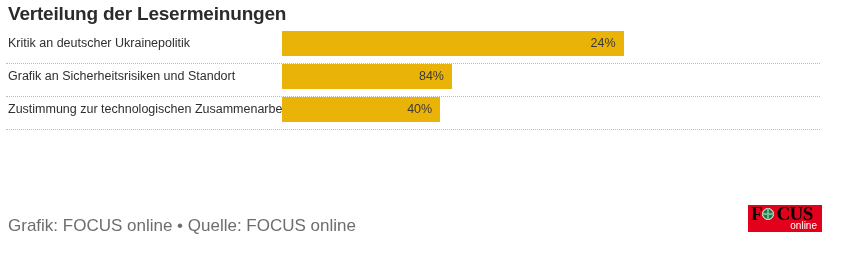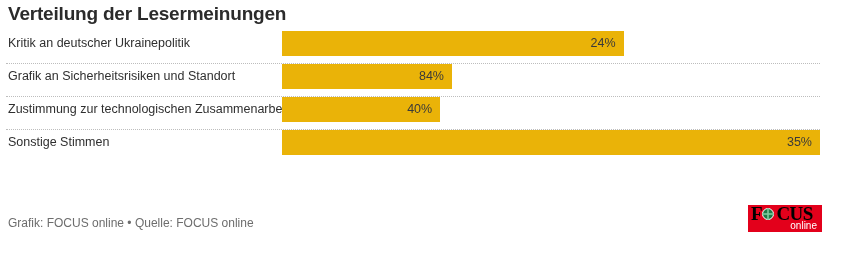--- a/index.html
+++ b/index.html
@@ -84,21 +84,21 @@
     line-height: 25px;
     font-size: 12.5px;
     color: #3a3a3a;
     right: 8px;
     white-space: nowrap;
   }
   .footer-note {
     position: absolute;
     left: 8px;
     top: 216px;
-    font-size: 12px;
+    font-size: 17px;
     color: #6d6d6d;
     white-space: nowrap;
   }
   .brand-logo {
     position: absolute;
     left: 748px;
     top: 205px;
     width: 74px;
     height: 27px;
     background: #e3001b;
@@ -189,28 +189,20 @@
     <div class="bar-row">
       <div class="row-label">Zustimmung zur technologischen Zusammenarbeit</div>
       <div class="bar-track">
         <div class="bar-fill" style="width:29.4%">
           <div class="bar-value">40%</div>
         </div>
       </div>
       <div class="row-sep"></div>
     </div>
 
-    <div class="bar-row">
-      <div class="row-label">Sonstige Stimmen</div>
-      <div class="bar-track">
-        <div class="bar-fill" style="width:100%">
-          <div class="bar-value">35%</div>
-        </div>
-      </div>
-    </div>
 
   </div>
 
   <div class="footer-note">Grafik: FOCUS online • Quelle: FOCUS online</div>
 
   <div class="brand-logo">
     <div class="brand-main"><span>F</span><span style="visibility:hidden">O</span><span>CUS</span></div>
     <div class="brand-globe"></div>
     <div class="brand-sub">online</div>
   </div>

